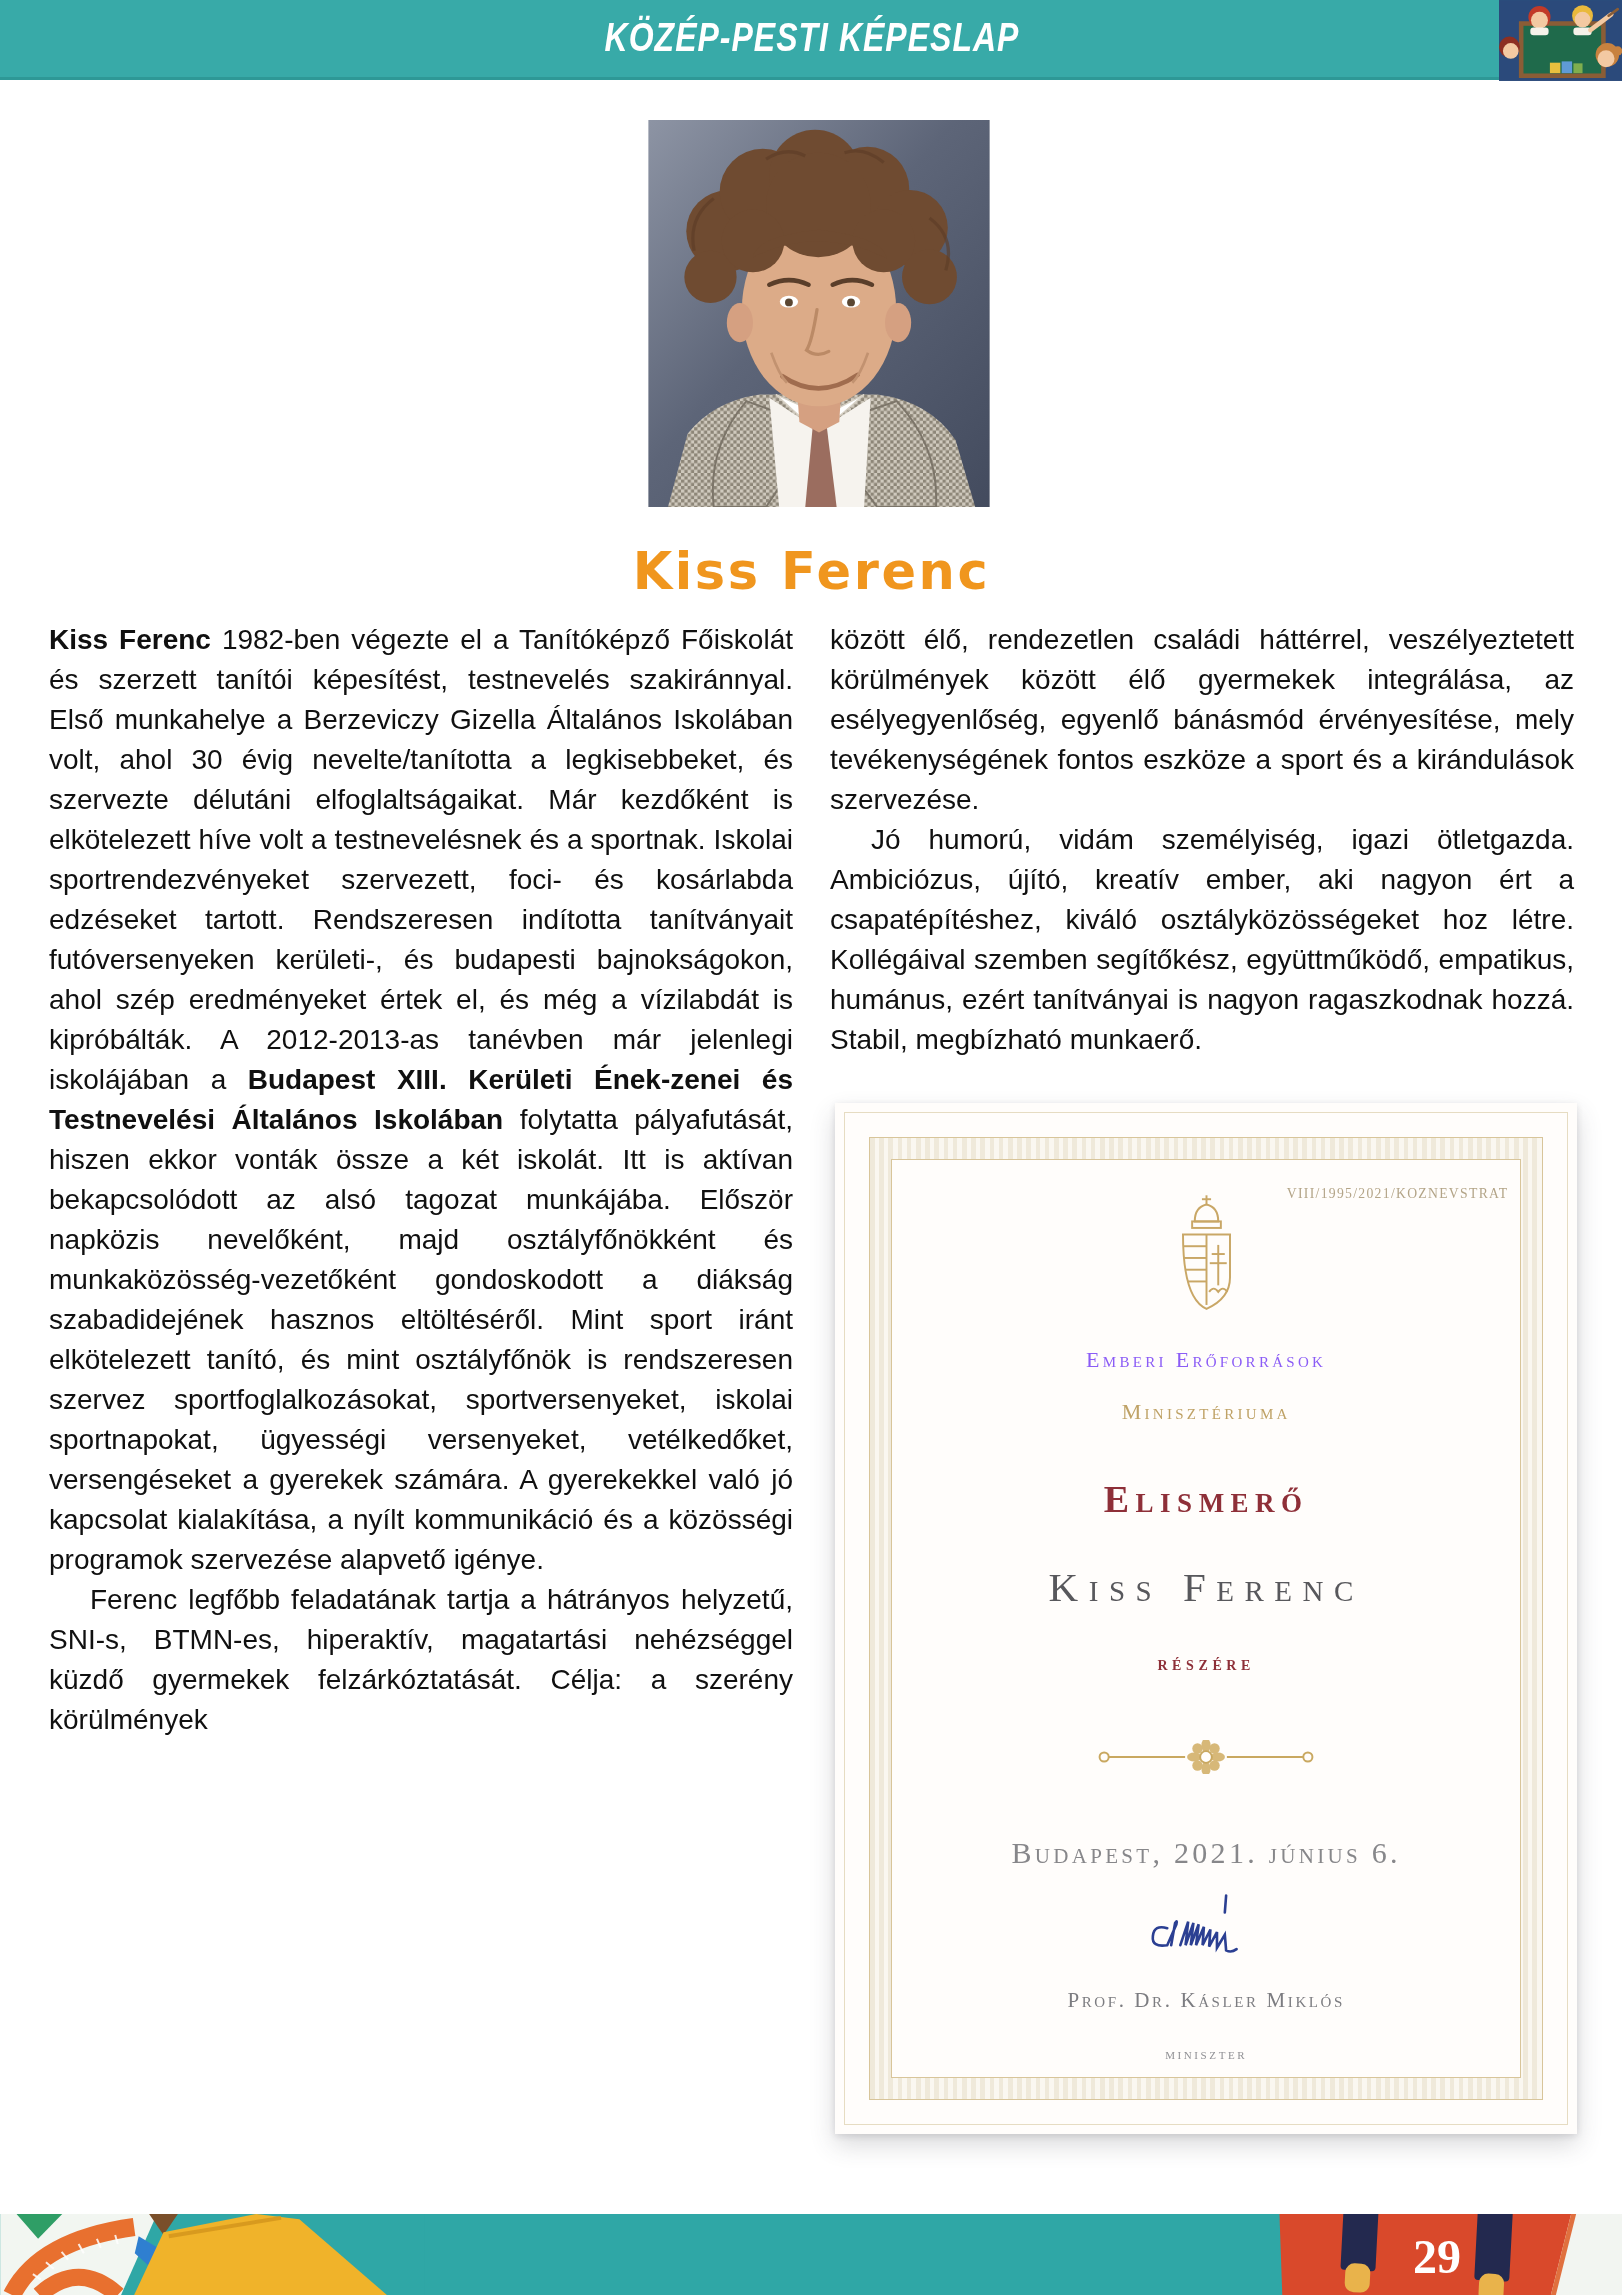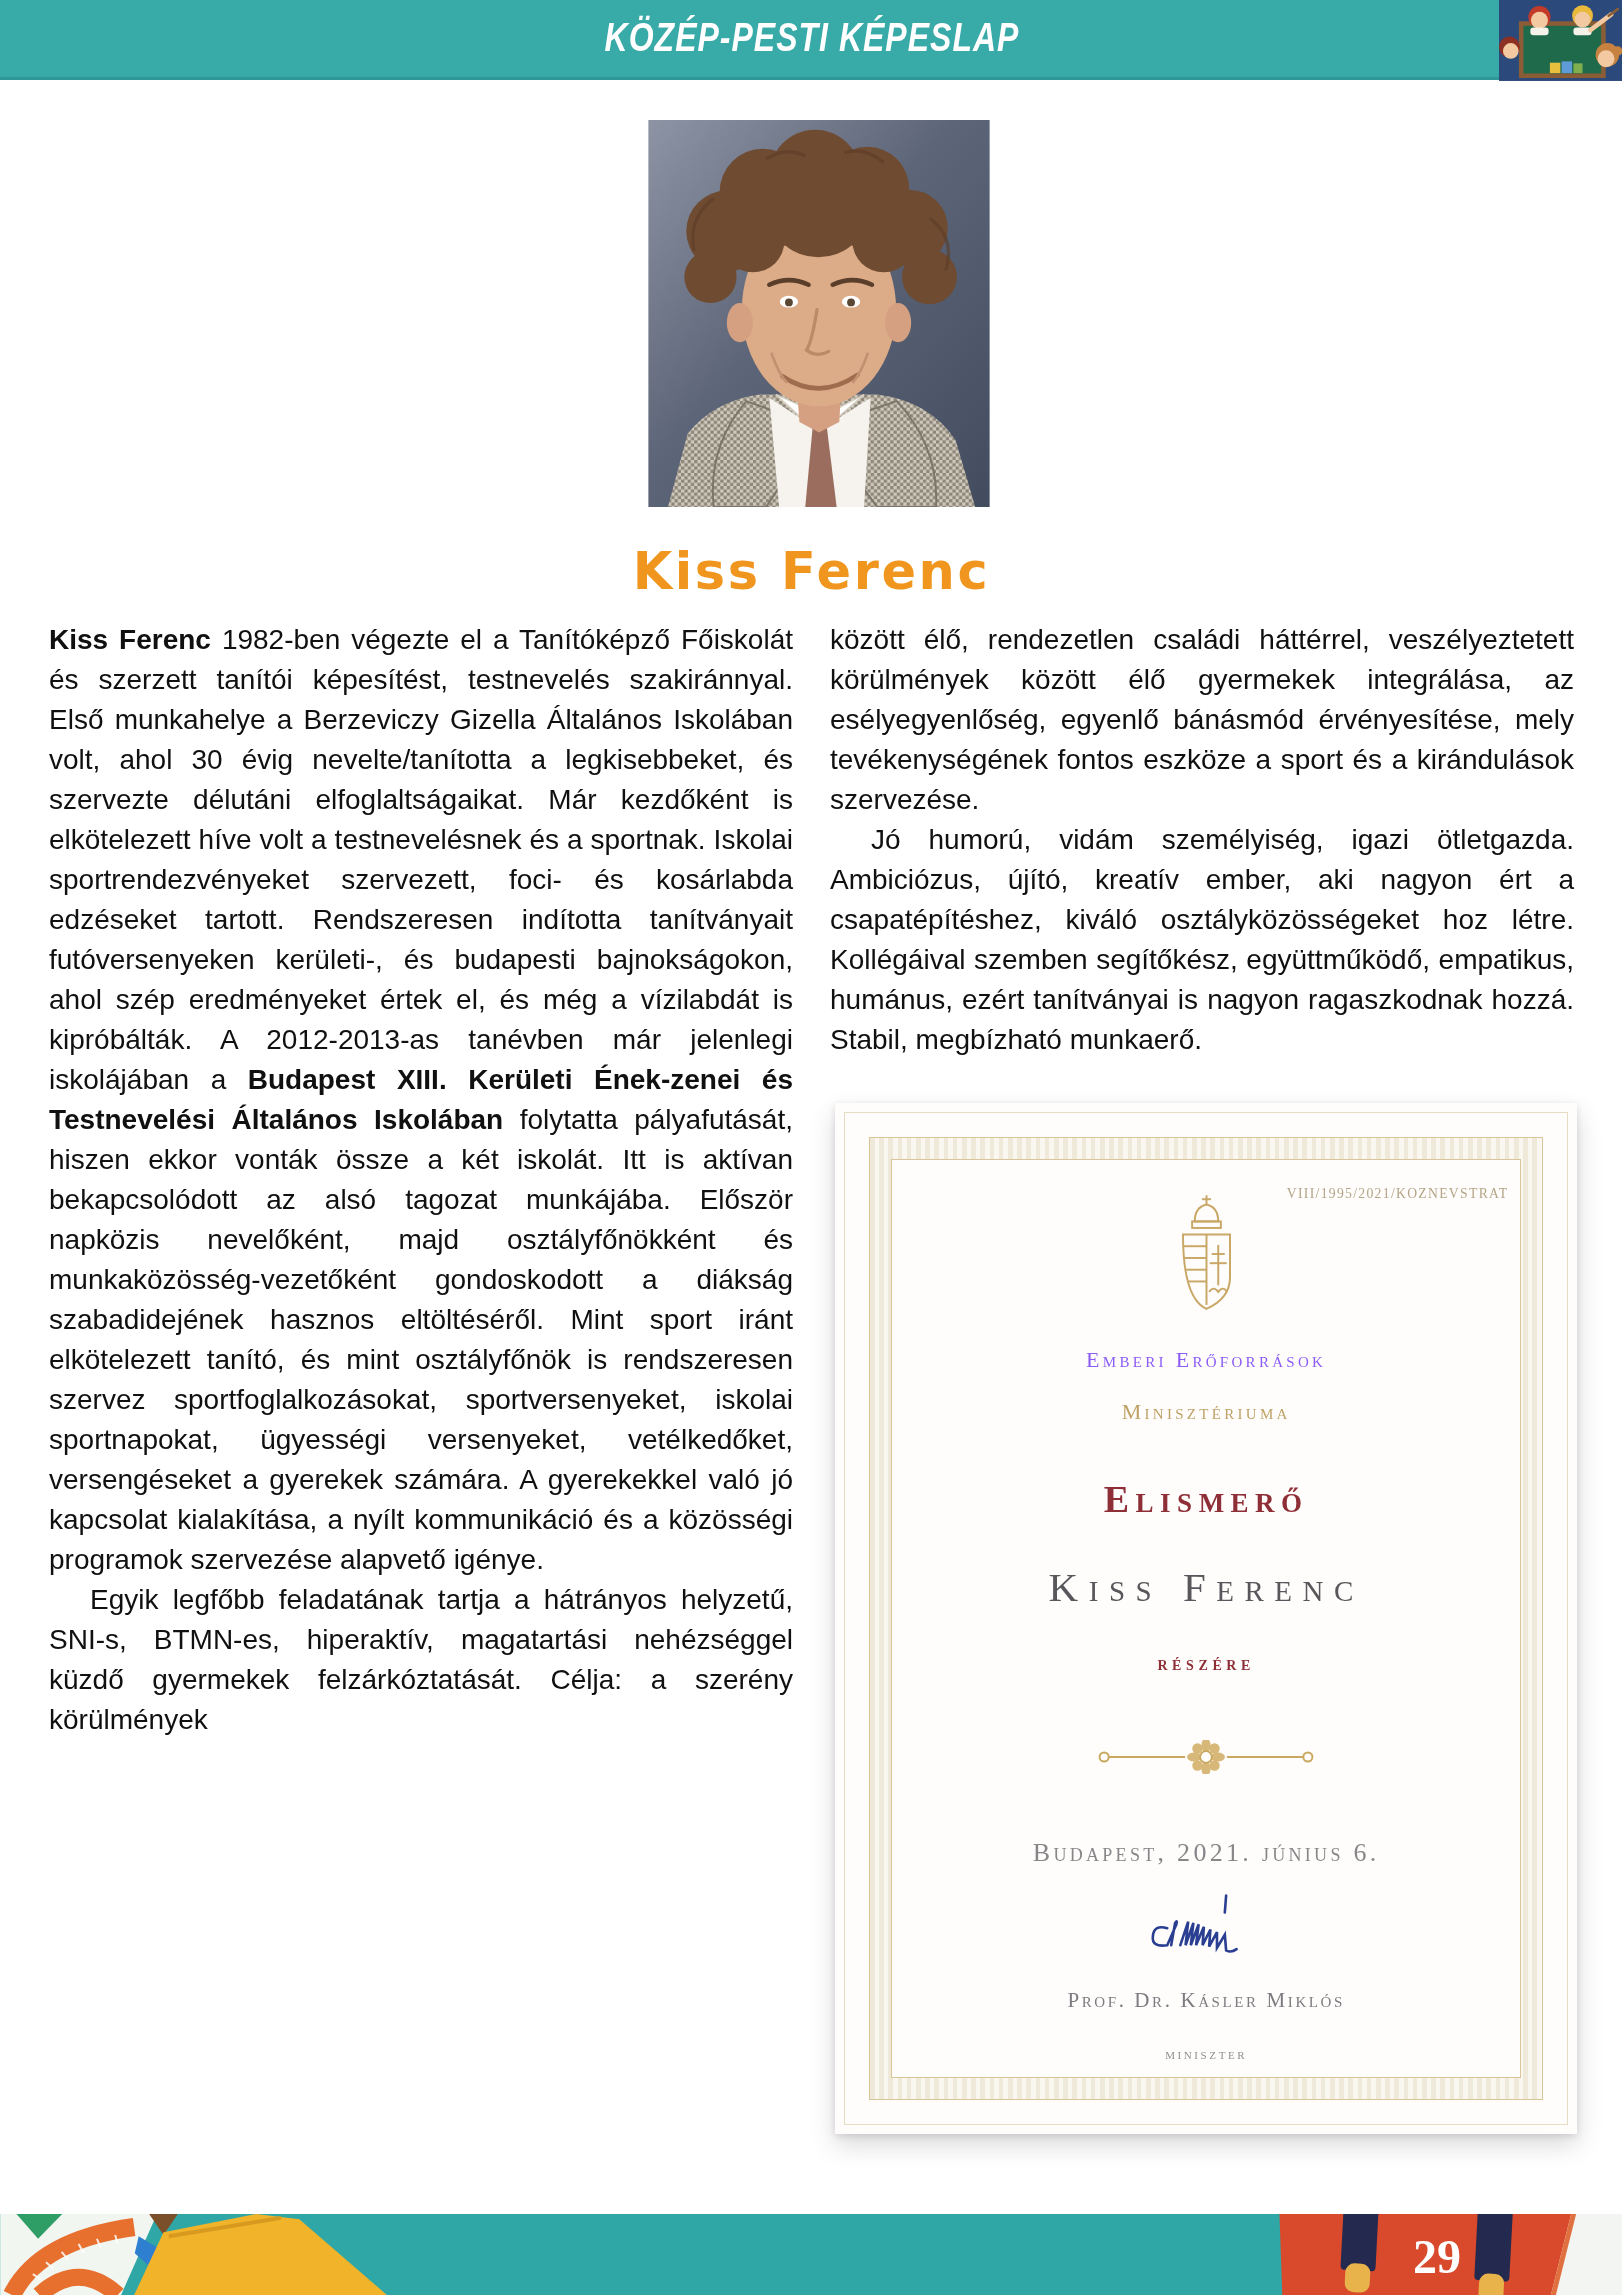--- a/index.html
+++ b/index.html
@@ -54,21 +54,21 @@
   }
   .cert-emblem{margin-top:34px;}
   .cert-ministry1{margin-top:10.5px;font-variant:small-caps;font-size:22px;letter-spacing:3.3px;color:#8b5cf6;}
   .cert-ministry2{margin-top:12px;font-variant:small-caps;font-size:22px;letter-spacing:3.3px;color:#bfa266;}
   .cert-elismero{margin-top:47px;font-variant:small-caps;font-size:38px;letter-spacing:6.5px;color:#8e2f38;font-weight:bold;}
   .cert-oklevel{margin-top:2.6px;font-size:81px;letter-spacing:5.2px;color:#8b2a32;font-weight:bold;}
   .cert-recipient{margin-top:48px;font-variant:small-caps;font-size:41px;letter-spacing:10.5px;color:#58585c;}
   .cert-for{margin-top:37px;font-variant:small-caps;font-size:19.6px;letter-spacing:4.6px;color:#8e2f38;font-weight:bold;}
   .cert-reason{margin-top:37px;font-variant:small-caps;font-size:22px;letter-spacing:2.6px;color:#8e2f38;font-weight:bold;}
   .cert-divider{margin-top:56px;}
-  .cert-date{margin-top:48px;font-variant:small-caps;font-size:26px;letter-spacing:3.3px;color:#87878a;}
+  .cert-date{margin-top:48px;font-variant:small-caps;font-size:30px;letter-spacing:3.3px;color:#87878a;}
   .cert-signature{margin-top:17px;}
   .cert-signer{margin-top:0;font-variant:small-caps;font-size:21px;letter-spacing:2.6px;color:#7c7c80;}
   .cert-signer-title{margin-top:14px;font-variant:small-caps;font-size:15.7px;letter-spacing:2.6px;color:#909094;}
   
   .footer{
     position:absolute;left:0;bottom:0;width:1623px;height:81px;
     background:#2fa7a6;overflow:hidden;
   }
   .footer-left-art{position:absolute;left:0;top:0;width:425px;height:81px;}
   .pencil-case{
@@ -191,21 +191,21 @@
     <path d="M188 356 Q200 390 212 402" stroke="#c29270" stroke-width="4" fill="none"></path>
     <path d="M336 356 Q324 390 312 402" stroke="#c29270" stroke-width="4" fill="none"></path>
   </svg>
 </figure>
 
 <h2 class="name-title">Kiss Ferenc</h2>
 
 <main class="columns">
   <div class="col">
     <p><strong>Kiss Ferenc</strong><span> 1982-ben végezte el a Tanítóképző Főiskolát és szerzett tanítói képesítést, testnevelés szakiránnyal. Első munkahelye a Berzeviczy Gizella Általános Iskolában volt, ahol 30 évig nevelte/tanította a legkisebbeket, és szervezte délutáni elfoglaltságaikat. Már kezdőként is elkötelezett híve volt a testnevelésnek és a sportnak. Iskolai sportrendezvényeket szervezett, foci- és kosárlabda edzéseket tartott. Rendszeresen indította tanítványait futóversenyeken kerületi-, és budapesti bajnokságokon, ahol szép eredményeket értek el, és még a vízilabdát is kipróbálták. A 2012-2013-as tanévben már jelenlegi iskolájában a </span><strong>Budapest XIII. Kerületi Ének-zenei és Testnevelési Általános Iskolában</strong><span> folytatta pályafutását, hiszen ekkor vonták össze a két iskolát. Itt is aktívan bekapcsolódott az alsó tagozat munkájába. Először napközis nevelőként, majd osztályfőnökként és munkaközösség-vezetőként gondoskodott a diákság szabadidejének hasznos eltöltéséről. Mint sport iránt elkötelezett tanító, és mint osztályfőnök is rendszeresen szervez sportfoglalkozásokat, sportversenyeket, iskolai sportnapokat, ügyességi versenyeket, vetélkedőket, versengéseket a gyerekek számára. A gyerekekkel való jó kapcsolat kialakítása, a nyílt kommunikáció és a közösségi programok szervezése alapvető igénye.</span></p>
-    <p class="indent">Egyik legfőbb feladatának tartja a hátrányos helyzetű, SNI-s, BTMN-es, hiperaktív, magatartási nehézséggel küzdő gyermekek felzárkóztatását. Célja: a szerény körülmények</p>
+    <p class="indent">Ferenc legfőbb feladatának tartja a hátrányos helyzetű, SNI-s, BTMN-es, hiperaktív, magatartási nehézséggel küzdő gyermekek felzárkóztatását. Célja: a szerény körülmények</p>
   </div>
 
   <div class="col">
     <p>között élő, rendezetlen családi háttérrel, veszélyeztetett körülmények között élő gyermekek integrálása, az esélyegyenlőség, egyenlő bánásmód érvényesítése, mely tevékenységének fontos eszköze a sport és a kirándulások szervezése.</p>
     <p class="indent">Jó humorú, vidám személyiség, igazi ötletgazda. Ambiciózus, újító, kreatív ember, aki nagyon ért a csapatépítéshez, kiváló osztályközösségeket hoz létre. Kollégáival szemben segítőkész, együttműködő, empatikus, humánus, ezért tanítványai is nagyon ragaszkodnak hozzá. Stabil, megbízható munkaerő.</p>
 
     <div class="certificate">
       <div class="cert-edge"></div>
       <div class="cert-band"></div>
       <div class="cert-inner">

